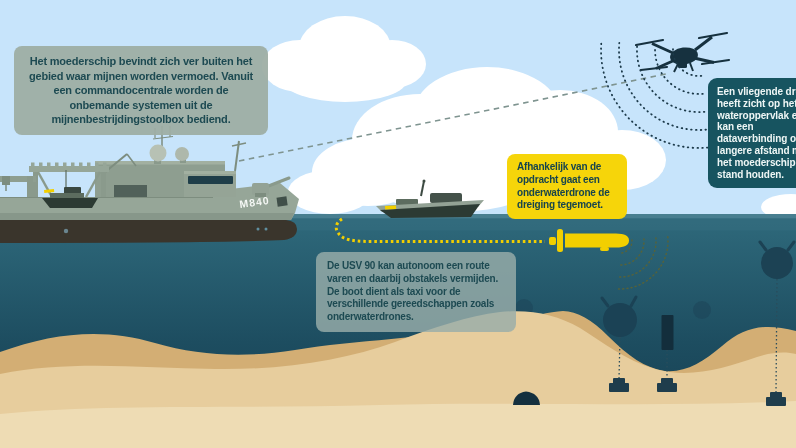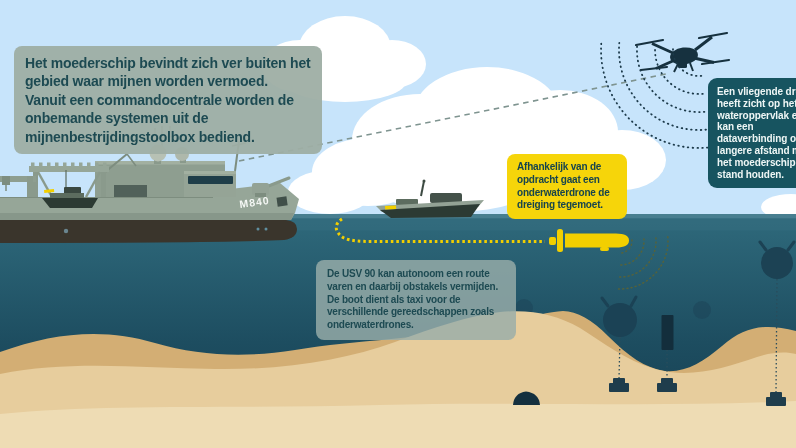--- a/index.html
+++ b/index.html
@@ -7,22 +7,22 @@
     position:relative;width:796px;height:448px;overflow:hidden;
     font-family:"Liberation Sans",sans-serif;background:#c7e4fb;
   }
   .stage svg{position:absolute;left:0;top:0;}
   .callout{
     position:absolute;border-radius:8px;box-sizing:border-box;
     font-size:10px;line-height:1.28;font-weight:700;letter-spacing:-0.2px;
     padding:8px 11px;color:#1d4a52;
   }
   .callout-sage{background:rgba(158,174,164,0.95);}
-  .callout-mothership{left:14px;top:46px;width:308px;font-size:14px;line-height:1.32;}
-  .callout-usv{left:316px;top:260px;width:200px;background:rgba(152,173,169,0.82);}
+  .callout-mothership{left:14px;top:46px;width:254px;font-size:11px;line-height:1.32;text-align:center;}
+  .callout-usv{left:316px;top:252px;width:200px;background:rgba(152,173,169,0.82);}
   .callout-yellow{left:507px;top:154px;width:120px;background:#f6d50a;color:#17444d;padding:7px 10px;}
   .callout-dark{left:708px;top:78px;width:118px;background:#175460;color:#eef6f5;
     border-radius:9px;padding:8px 9px;line-height:1.18;letter-spacing:-0.1px;}
 </style>
 </head>
 <body>
 
 <div class="stage">
 
 <svg width="796" height="448" viewBox="0 0 796 448">

